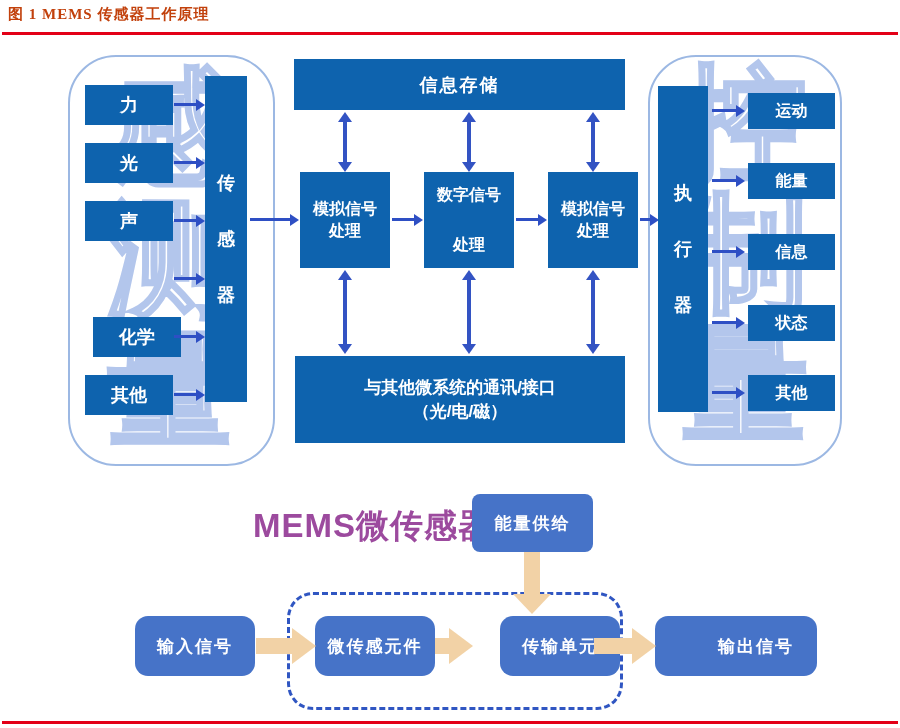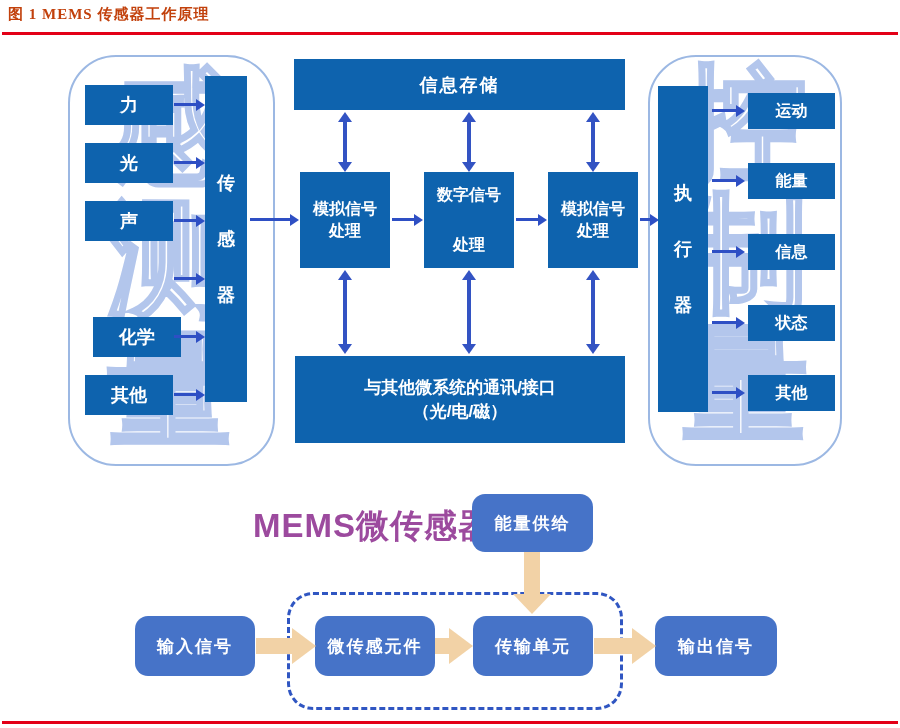--- a/index.html
+++ b/index.html
@@ -127,30 +127,30 @@
   <div class="abs ar" style="left:712px;top:391px;width:24px;"></div>
 
   <div class="abs bx bx-xs" style="left:748px;top:93px;width:87px;height:36px;">运动</div>
   <div class="abs bx bx-xs" style="left:748px;top:163px;width:87px;height:36px;">能量</div>
   <div class="abs bx bx-xs" style="left:748px;top:234px;width:87px;height:36px;">信息</div>
   <div class="abs bx bx-xs" style="left:748px;top:305px;width:87px;height:36px;">状态</div>
   <div class="abs bx bx-xs" style="left:748px;top:375px;width:87px;height:36px;">其他</div>
 
   <div class="abs mems-title" style="left:253px;top:504px;">MEMS微传感器</div>
 
-  <div class="abs rbx" style="left:472px;top:494px;width:121px;height:58px;">能量供给</div>
+  <div class="abs rbx" style="left:472px;top:494px;width:121px;height:58px;border-radius:8px;">能量供给</div>
 
   <div class="abs dashbox" style="left:287px;top:592px;width:330px;height:112px;"></div>
 
   <div class="abs tds" style="left:524px;top:552px;height:42px;"></div>
 
   <div class="abs rbx" style="left:135px;top:616px;width:120px;height:60px;">输入信号</div>
   <div class="abs rbx" style="left:315px;top:616px;width:120px;height:60px;">微传感元件</div>
-  <div class="abs rbx" style="left:473px;top:616px;width:120px;height:60px;">传输单元</div>
-  <div class="abs rbx" style="left:655px;top:616px;width:122px;height:60px;">输出信号</div>
+  <div class="abs rbx" style="left:500px;top:616px;width:120px;height:60px;">传输单元</div>
+  <div class="abs rbx" style="left:655px;top:616px;width:122px;height:60px;padding-left:40px;">输出信号</div>
 
   <div class="abs tar" style="left:256px;top:638px;width:36px;"></div>
   <div class="abs tar" style="left:435px;top:638px;width:14px;"></div>
   <div class="abs tar" style="left:594px;top:638px;width:38px;"></div>
 
   <div class="abs redline" style="top:721px;"></div>
 
 </div>
 
 </body></html>

